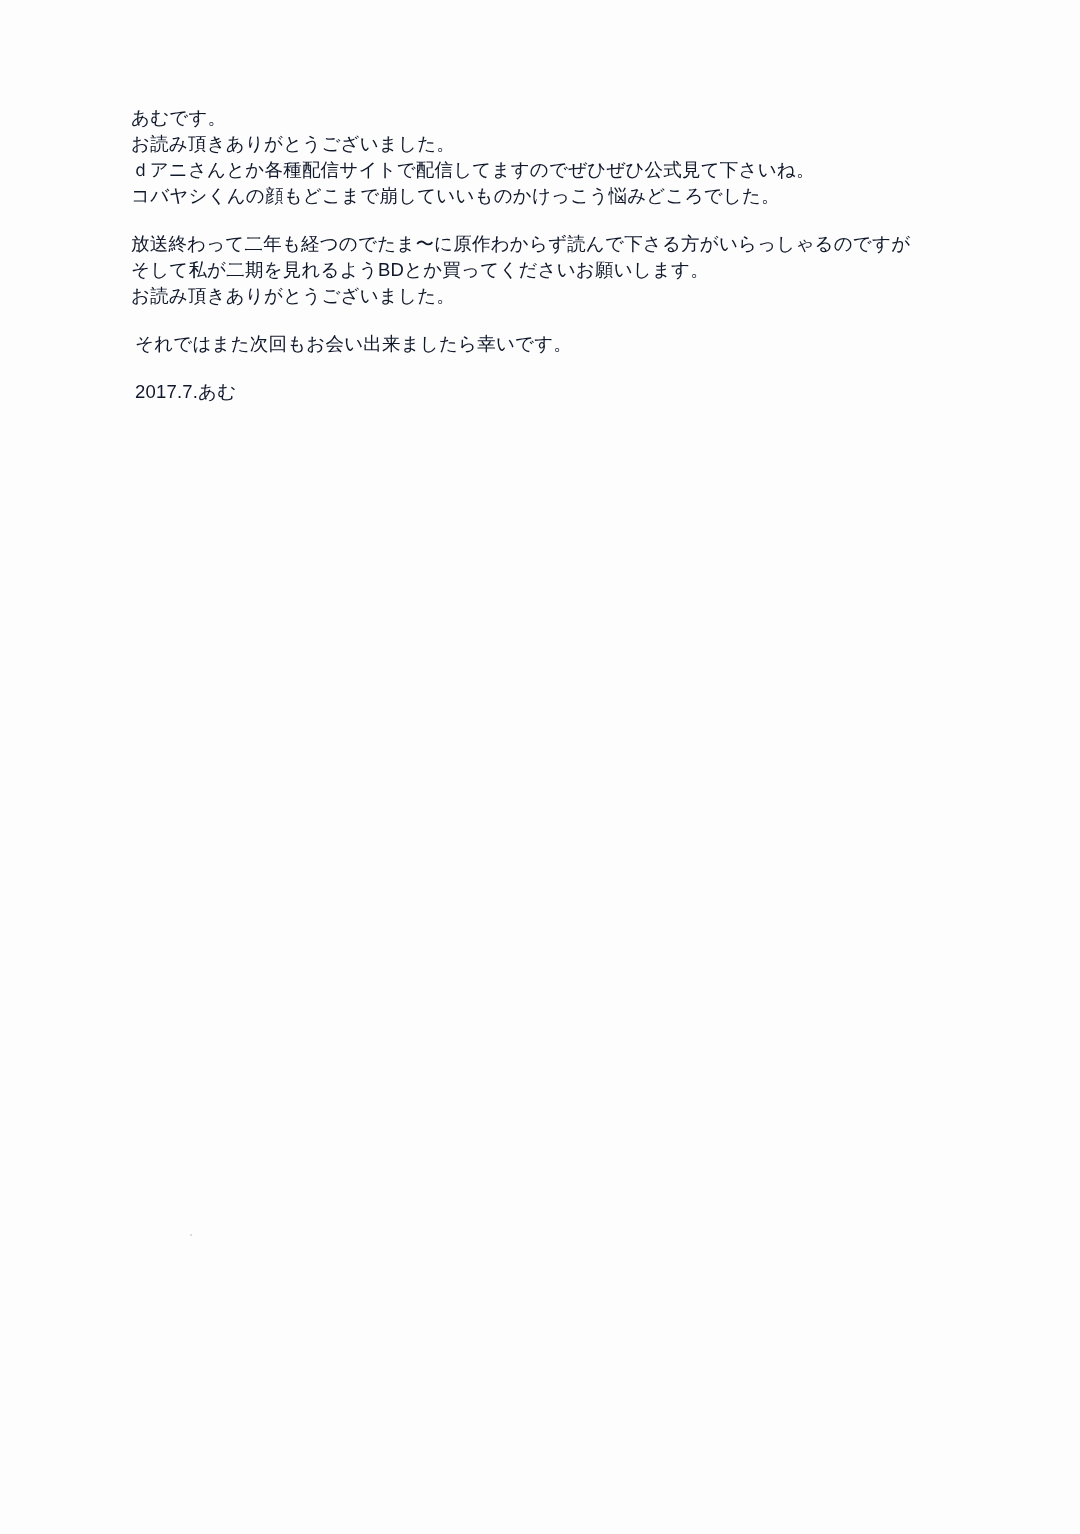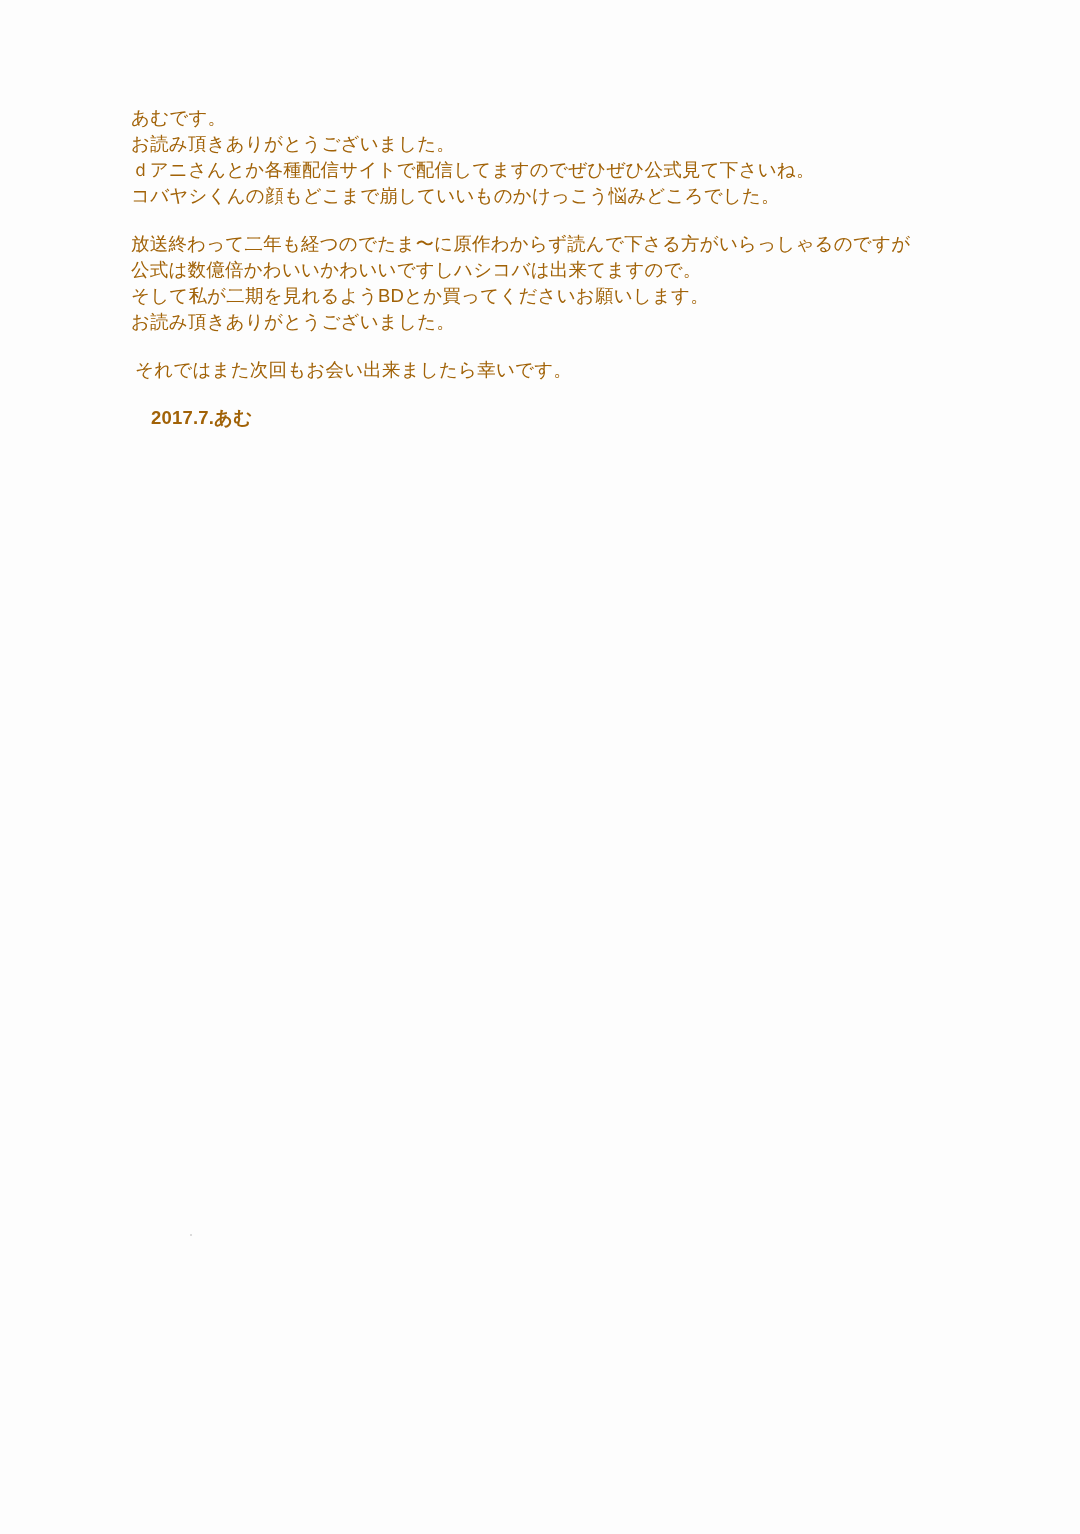--- a/index.html
+++ b/index.html
@@ -20,37 +20,36 @@
     width: 1080px;
     height: 1534px;
     background: #fdfdfd;
     overflow: hidden;
   }
   .afterword {
     position: absolute;
     left: 131px;
     top: 105px;
     width: 860px;
-    color: #a16207;
+    color: #0f172a;
     font-size: 18.5px;
     line-height: 26px;
     letter-spacing: 0.2px;
   }
   .para {
     margin: 0 0 22px 0;
   }
   .line {
     display: block;
     white-space: pre;
   }
   .signature {
-    margin: 16px;
+    margin: 0;
     font-size: 18.5px;
     line-height: 26px;
-    font-weight: bold;
   }
   .indent {
     padding-left: 4px;
   }
   .speck {
     position: absolute;
     left: 190px;
     top: 1234px;
     width: 2px;
     height: 2px;
@@ -67,21 +66,20 @@
 
     <p class="para">
       <span class="line">あむです。</span>
       <span class="line">お読み頂きありがとうございました。</span>
       <span class="line">ｄアニさんとか各種配信サイトで配信してますのでぜひぜひ公式見て下さいね。</span>
       <span class="line">コバヤシくんの顔もどこまで崩していいものかけっこう悩みどころでした。</span>
     </p>
 
     <p class="para">
       <span class="line">放送終わって二年も経つのでたま〜に原作わからず読んで下さる方がいらっしゃるのですが</span>
-      <span class="line">公式は数億倍かわいいかわいいですしハシコバは出来てますので。</span>
       <span class="line">そして私が二期を見れるようBDとか買ってくださいお願いします。</span>
       <span class="line">お読み頂きありがとうございました。</span>
     </p>
 
     <p class="para">
       <span class="line indent">それではまた次回もお会い出来ましたら幸いです。</span>
     </p>
 
     <p class="signature indent">2017.7.あむ</p>
 

